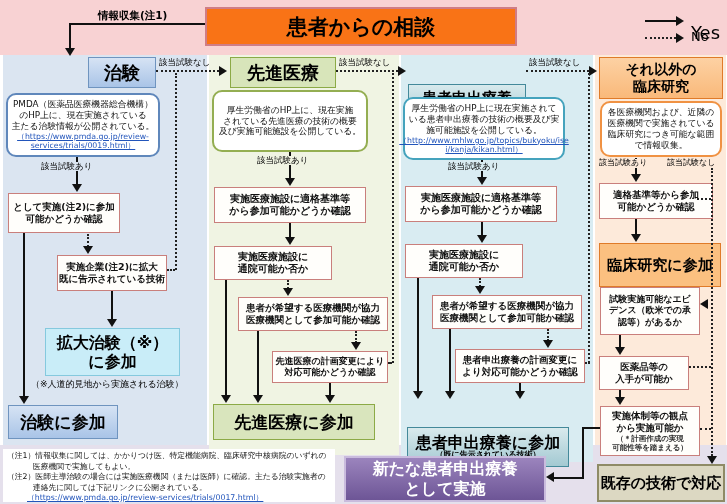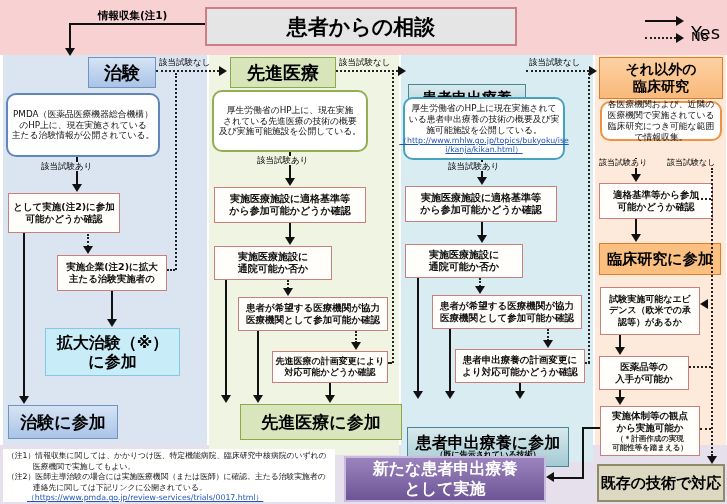--- a/index.html
+++ b/index.html
@@ -34,21 +34,21 @@
 
 <div id="canvas">
 
   <div class="bg" style="left:0;top:0;width:727px;height:55px;background:#f8d2d3;"></div>
   <div class="bg" style="left:0;top:445px;width:727px;height:59px;background:#e5e0ec;"></div>
   <div class="bg" style="left:3px;top:55px;width:204px;height:390px;background:#dbe5f1;"></div>
   <div class="bg" style="left:209px;top:55px;width:190px;height:400px;background:#f0f4e3;"></div>
   <div class="bg" style="left:401px;top:55px;width:192px;height:407px;background:#d9ecf2;"></div>
   <div class="bg" style="left:595px;top:55px;width:131px;height:390px;background:#fdeada;"></div>
 
-  <div class="hdr" style="left:205px;top:7px;width:312px;height:39px;background:#e5e5e5;border:2px solid #cf7d86;font-size:21px;">
+  <div class="hdr" style="left:205px;top:7px;width:312px;height:39px;background:#f97316;border:2px solid #cf7d86;font-size:21px;">
     <span>患者からの相談</span>
   </div>
   <div class="lbl" style="left:97px;top:10px;font-size:10.5px;font-weight:bold;">情報収集(注1)</div>
   <div class="sh" style="left:70px;top:23px;width:135px;"></div>
   <div class="sv" style="left:69px;top:23px;height:26px;"></div>
   <div class="ad" style="left:65px;top:48px;"></div>
 
   <div class="sh" style="left:645px;top:20px;width:31px;"></div>
   <div class="ar" style="left:676px;top:16px;"></div>
   <div class="lbl" style="left:690px;top:13px;font-size:18px;margin-top:10px;">Yes</div>
@@ -75,40 +75,43 @@
   <div class="dv" style="left:588px;top:73px;height:290px;"></div>
   <div class="dh" style="left:585px;top:362px;width:3px;"></div>
 
   <div class="hdr blue-grad" style="left:88px;top:57px;width:68px;height:31px;font-size:18px;">
     <span>治験</span>
   </div>
   <div class="note" style="left:6px;top:93px;width:154px;height:64px;border-color:#5f87bb;">
     <div class="pre">PMDA（医薬品医療機器総合機構）
 のHP上に、現在実施されている
 主たる治験情報が公開されている。</div>
+    <div class="link pre">（https://www.pmda.go.jp/review-
+services/trials/0019.html）</div>
   </div>
   <div class="sv" style="left:76px;top:157px;height:28px;"></div>
   <div class="ad" style="left:72px;top:184px;"></div>
   <div class="lbl" style="left:40px;top:162px;background:#dbe5f1;">該当試験あり</div>
   <div class="chk" style="left:8px;top:193px;width:112px;height:40px;font-size:9.5px;">
     <div class="pre">として実施(注2)に参加
 可能かどうか確認</div>
   </div>
   <div class="dv" style="left:87px;top:234px;height:13px;"></div>
   <div class="ad" style="left:83px;top:246px;"></div>
   <div class="chk" style="left:57px;top:255px;width:110px;height:36px;font-size:9.5px;">
     <div class="pre">実施企業(注2)に拡大
-主たる治験実施者の</div>
+既に告示されている技術</div>
   </div>
   <div class="sv" style="left:111px;top:291px;height:29px;"></div>
   <div class="ad" style="left:107px;top:319px;"></div>
   <div class="hdr" style="left:45px;top:328px;width:135px;height:48px;background:#c9edf8;border:1.6px solid #85c9de;font-size:16px;line-height:1.2;">
     <div class="pre">拡大治験（※）
 に参加</div>
   </div>
+  <div class="lbl" style="left:30px;top:380px;font-size:9px;">（※人道的見地から実施される治験）</div>
   <div class="sv" style="left:23px;top:233px;height:164px;"></div>
   <div class="ad" style="left:19px;top:396px;"></div>
   <div class="hdr" style="left:230px;top:57px;width:106px;height:31px;background:#d8e5ba;border:1.6px solid #8caa46;font-size:18px;">
     <span>先進医療</span>
   </div>
 
   <div class="hdr blue-grad" style="left:8px;top:405px;width:110px;height:34px;font-size:17px;">
     <span>治験に参加</span>
   </div>
   <div class="note" style="left:212px;top:90px;width:156px;height:62px;border-color:#94ae52;">
@@ -140,21 +143,21 @@
   <div class="chk" style="left:272px;top:351px;width:116px;height:32px;font-size:9px;">
     <div class="pre">先進医療の計画変更により
 対応可能かどうか確認</div>
   </div>
   <div class="sv" style="left:225px;top:280px;height:116px;"></div>
   <div class="sv" style="left:257px;top:331px;height:65px;"></div>
   <div class="sv" style="left:329px;top:383px;height:13px;"></div>
   <div class="ad" style="left:221px;top:395px;"></div>
   <div class="ad" style="left:253px;top:395px;"></div>
   <div class="ad" style="left:325px;top:395px;"></div>
-  <div class="hdr" style="left:213px;top:404px;width:162px;height:36px;background:#d9e5bd;border:1.6px solid #8caa46;font-size:17px;margin-left:27px;">
+  <div class="hdr" style="left:213px;top:404px;width:162px;height:36px;background:#d9e5bd;border:1.6px solid #8caa46;font-size:17px;">
     <span>先進医療に参加</span>
   </div>
 
   <div class="hdr teal-grad" style="left:408px;top:57px;width:118px;height:37px;font-size:15px;line-height:1.1;">
     <span>患者申出療養</span>
     <span class="sub">（既に告示されている技術）</span>
   </div>
   <div class="note" style="left:403px;top:97px;width:162px;height:63px;border-color:#45a3bd;">
     <div class="pre">厚生労働省のHP上に現在実施されて
 いる患者申出療養の技術の概要及び実
@@ -195,37 +198,37 @@
   <div class="ad" style="left:515px;top:391px;"></div>
   <div class="hdr teal-grad" style="left:407px;top:400px;width:162px;height:40px;font-size:16px;line-height:1.1;">
     <span>患者申出療養に参加</span>
     <span class="sub">（既に告示されている技術）</span>
   </div>
 
   <div class="hdr" style="left:599px;top:57px;width:124px;height:42px;background:linear-gradient(#fdd1a3,#f9b97a);border:1.6px solid #e07b28;font-size:14px;line-height:1.25;">
     <div class="pre">それ以外の
 臨床研究</div>
   </div>
-  <div class="note" style="left:600px;top:101px;width:122px;height:40px;border-color:#f09243;">
+  <div class="note" style="left:600px;top:101px;width:122px;height:56px;border-color:#f09243;">
     <div class="pre">各医療機関および、近隣の
 医療機関で実施されている
 臨床研究につき可能な範囲
 で情報収集。</div>
   </div>
   <div class="sv" style="left:635px;top:158px;height:17px;"></div>
   <div class="ad" style="left:631px;top:174px;"></div>
   <div class="lbl" style="left:598px;top:159px;background:#fdeada;font-size:8px;">該当試験あり</div>
   <div class="lbl" style="left:666px;top:159px;background:#fdeada;font-size:8px;">該当試験なし</div>
   <div class="chk" style="left:599px;top:183px;width:114px;height:36px;font-size:9.5px;">
     <div class="pre">適格基準等から参加
 可能かどうか確認</div>
   </div>
   <div class="sv" style="left:635px;top:219px;height:16px;"></div>
   <div class="ad" style="left:631px;top:234px;"></div>
-  <div class="hdr" style="left:599px;top:243px;width:122px;height:32px;background:#fbc080;border:1.6px solid #e07b28;font-size:15px;">
+  <div class="hdr" style="left:599px;top:243px;width:122px;height:44px;background:#fbc080;border:1.6px solid #e07b28;font-size:15px;">
     <span>臨床研究に参加</span>
   </div>
   <div class="chk" style="left:600px;top:287px;width:100px;height:48px;font-size:9px;">
     <div class="pre">試験実施可能なエビ
 デンス（欧米での承
 認等）があるか</div>
   </div>
   <div class="sv" style="left:619px;top:335px;height:13px;"></div>
   <div class="ad" style="left:615px;top:347px;"></div>
   <div class="chk" style="left:599px;top:356px;width:90px;height:34px;font-size:9.5px;">

